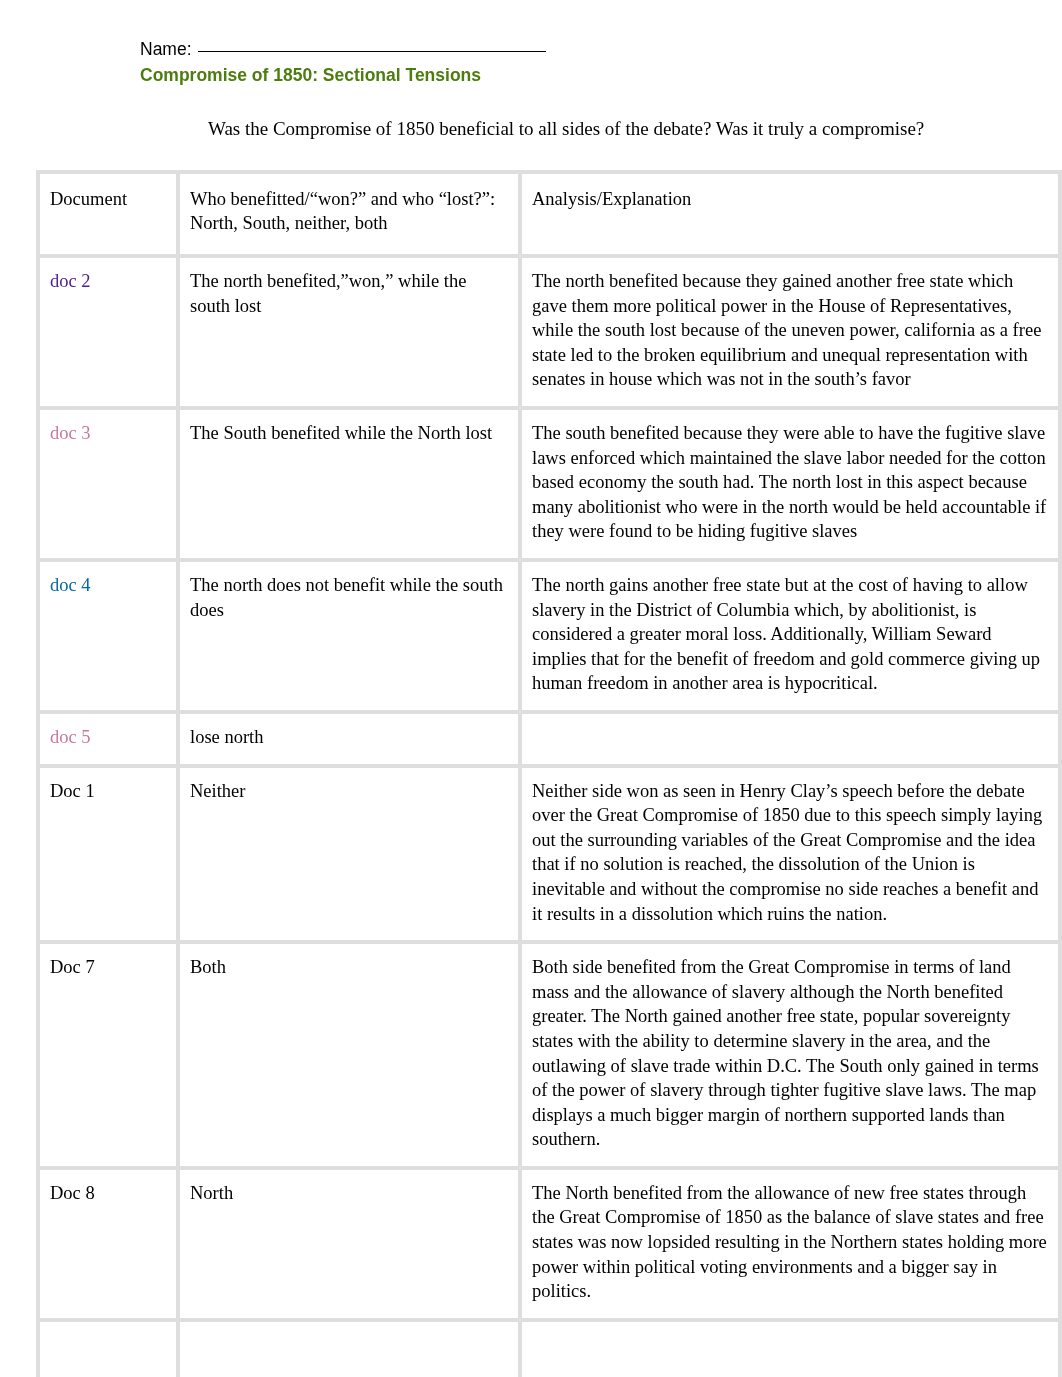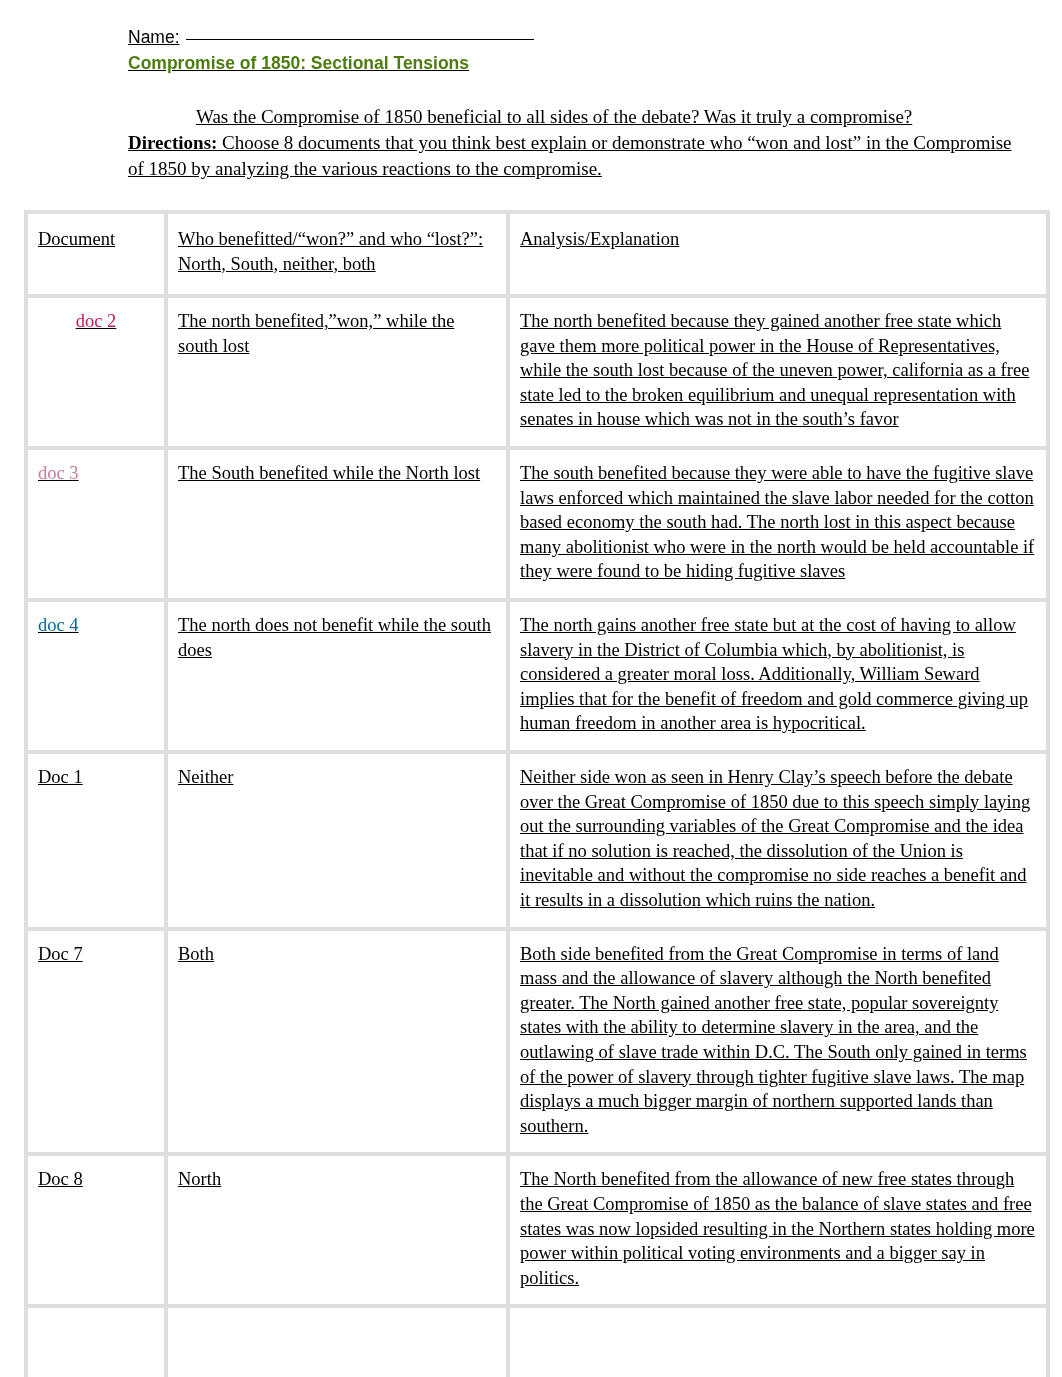--- a/index.html
+++ b/index.html
@@ -14,23 +14,22 @@
     font-family: "Liberation Serif", "DejaVu Serif", serif;
     color: #000000;
     overflow: hidden;
   }
 
   .page {
     position: relative;
     width: 1062px;
     height: 1377px;
     box-sizing: border-box;
-    padding: 4px;
+    padding: 16px;
     background: #ffffff;
-    text-decoration: underline;
   }
 
   
   .header-block {
     padding: 22px 40px 0 124px;
   }
   .name-line {
     font-family: "Liberation Sans", "DejaVu Sans", sans-serif;
     font-size: 17.5px;
     line-height: 1.34;
@@ -111,51 +110,55 @@
 <div class="page">
 
   <div class="header-block">
     <div class="name-line">
       <span>Name:</span><span class="name-rule"></span>
     </div>
     <div class="doc-title">Compromise of 1850: Sectional Tensions</div>
 
     <div class="intro">
       <p class="indent">Was the Compromise of 1850 beneficial to all sides of the debate? Was it truly a compromise?</p>
-      <p><b>Directions:</b><span> Choose 8 documents that you think best explain or demonstrate who “won and lost” in the Compromise of 1850 by analyzing the various reactions to the compromise.</span></p>
     </div>
   </div>
 
   <div class="table-wrap">
     <table class="grid">
       <colgroup>
         <col class="c1">
           <col class="c2">
           <col class="c3">
       </colgroup>
       <tbody>
         <tr class="head">
           <td class="col1" style="border-color: rgb(222, 222, 222);">Document</td>
           <td style="border-color: rgb(222, 222, 222);">Who benefitted/“won?” and who “lost?”: North, South, neither, both</td>
           <td style="border-color: rgb(222, 222, 222);">Analysis/Explanation</td>
         </tr>
       <tr>
-            <td class="col1" style="color: #be185d; border-color: rgb(222, 222, 222); text-align: center;">doc 2</td>
+            <td class="col1" style="color: #4c1d95; border-color: rgb(222, 222, 222);">doc 2</td>
             <td style="border-color: rgb(222, 222, 222);">The north benefited,”won,” while the south lost</td>
             <td style="border-color: rgb(222, 222, 222);">The north benefited because they gained another free state which gave them more political power in the House of Representatives, while the south lost because of the uneven power, california as a free state led to the broken equilibrium and unequal representation with senates in house which was not in the south’s favor</td>
           </tr>
           <tr>
             <td class="col1" style="color: rgb(199, 122, 159); border-color: rgb(222, 222, 222);">doc 3</td>
             <td style="border-color: rgb(222, 222, 222);">The South benefited while the North lost</td>
             <td style="border-color: rgb(222, 222, 222);">The south benefited because they were able to have the fugitive slave laws enforced which maintained the slave labor needed for the cotton based  economy the south had. The north lost in this aspect because many abolitionist who were in the north would be held accountable if they were found to be hiding fugitive slaves</td>
           </tr>
           <tr>
             <td class="col1" style="color: #0369a1; border-color: rgb(222, 222, 222);">doc 4</td>
             <td style="border-color: rgb(222, 222, 222);">The north does not benefit while the south does</td>
             <td style="border-color: rgb(222, 222, 222);">The north gains another free state but at the cost of having to allow slavery in the District of Columbia which, by abolitionist, is considered a greater moral loss. Additionally, William Seward implies that for the benefit of freedom and gold commerce giving up human freedom in another area is hypocritical.</td>
+          </tr>
+          <tr>
+            <td class="col1" style="color: rgb(199, 122, 159); border-color: rgb(222, 222, 222);">doc 5</td>
+            <td style="border-color: rgb(222, 222, 222);">lose north</td>
+            <td style="border-color: rgb(222, 222, 222);"></td>
           </tr>
           <tr>
             <td class="col1" style="color: rgb(0, 0, 0); border-color: rgb(222, 222, 222);">Doc 1</td>
             <td style="border-color: rgb(222, 222, 222);">Neither</td>
             <td style="border-color: rgb(222, 222, 222);">Neither side won as seen in Henry Clay’s speech before the debate over the Great Compromise of 1850 due to this speech simply laying out the surrounding variables of the Great Compromise and the idea that if no solution is reached, the dissolution of the Union is inevitable and without the compromise no side reaches a benefit and it results in a dissolution which ruins the nation.</td>
           </tr>
           <tr>
             <td class="col1" style="color: rgb(0, 0, 0); border-color: rgb(222, 222, 222);">Doc 7</td>
             <td style="border-color: rgb(222, 222, 222);">Both</td>
             <td style="border-color: rgb(222, 222, 222);">Both side benefited from the Great Compromise in terms of land mass and the allowance of slavery although the North benefited greater. The North gained another free state, popular sovereignty states with the ability to determine slavery in the area, and the outlawing of slave trade within D.C. The South only gained in terms of the power of slavery through tighter fugitive slave laws. The map displays a much bigger margin of northern supported lands than southern.</td>

